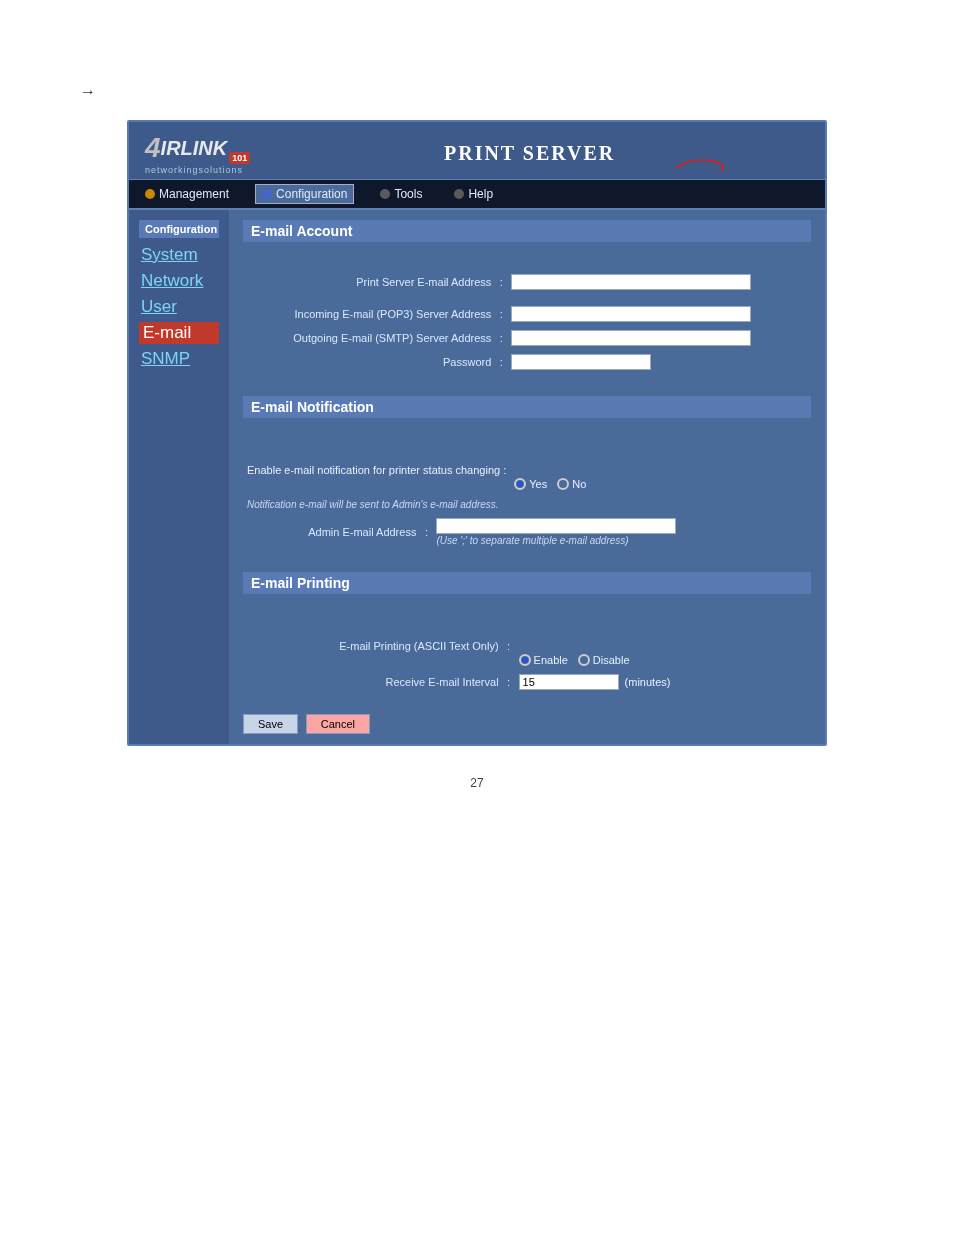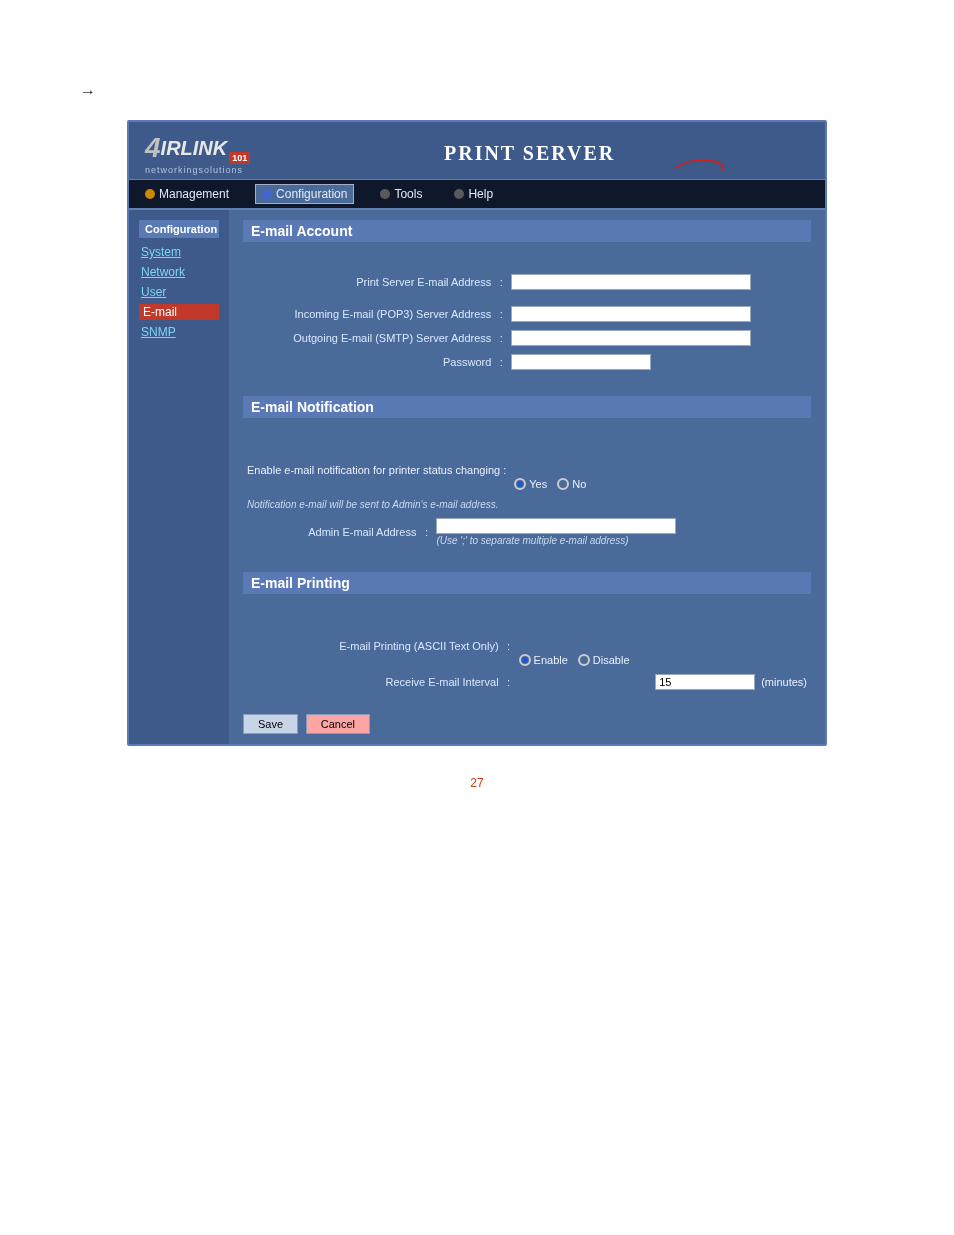--- a/index.html
+++ b/index.html
@@ -187,21 +187,21 @@
       font-size: 11px;
       font-weight: bold;
       padding: 3px 6px;
       margin-bottom: 6px;
       white-space: nowrap;
     }
 
     .sidebar-link {
       display: block;
       color: #7dd4f8;
-      font-size: 12px;
+      font-size: 17px;
       text-decoration: underline;
       margin-bottom: 4px;
       cursor: pointer;
       padding: 1px 2px;
     }
 
     .sidebar-link.active {
       background: #c0392b;
       color: #fff;
       text-decoration: none;
@@ -310,21 +310,21 @@
     .btn-cancel {
       background: #fca5a5;
     }
 
     .spacer { height: 10px; }
 
     .page-number {
       text-align: center;
       margin-top: 30px;
       font-size: 12px;
-      color: #c2410c;
+      color: #404040;
     }
   </style>
 </head>
 <body>
 
 <div class="page-content">
 
   <div class="text-block">
     <span class="underline-title"></span>
   </div>
@@ -484,21 +484,21 @@
                 <label style="display:flex;align-items:center;gap:3px;cursor:pointer;">
                   <span class="radio-dot"></span>
                   <span>Disable</span>
                 </label>
               </div>
             </td>
           </tr>
           <tr>
             <td class="label-cell">Receive E-mail Interval</td>
             <td class="colon-cell">:</td>
-            <td style="display:flex;align-items:center;gap:6px;justify-content:flex-end;">
+            <td style="display:flex;align-items:center;gap:6px;">
               <input class="form-input small" type="text" value="15" style="">
               <span style="color:#e8f0ff;font-size:11px;">(minutes)</span>
             </td>
           </tr>
         </tbody>
           </table>
 
         <div style="margin-top:6px;">
           <button class="btn-save">Save</button>
           <button class="btn-cancel">Cancel</button>

